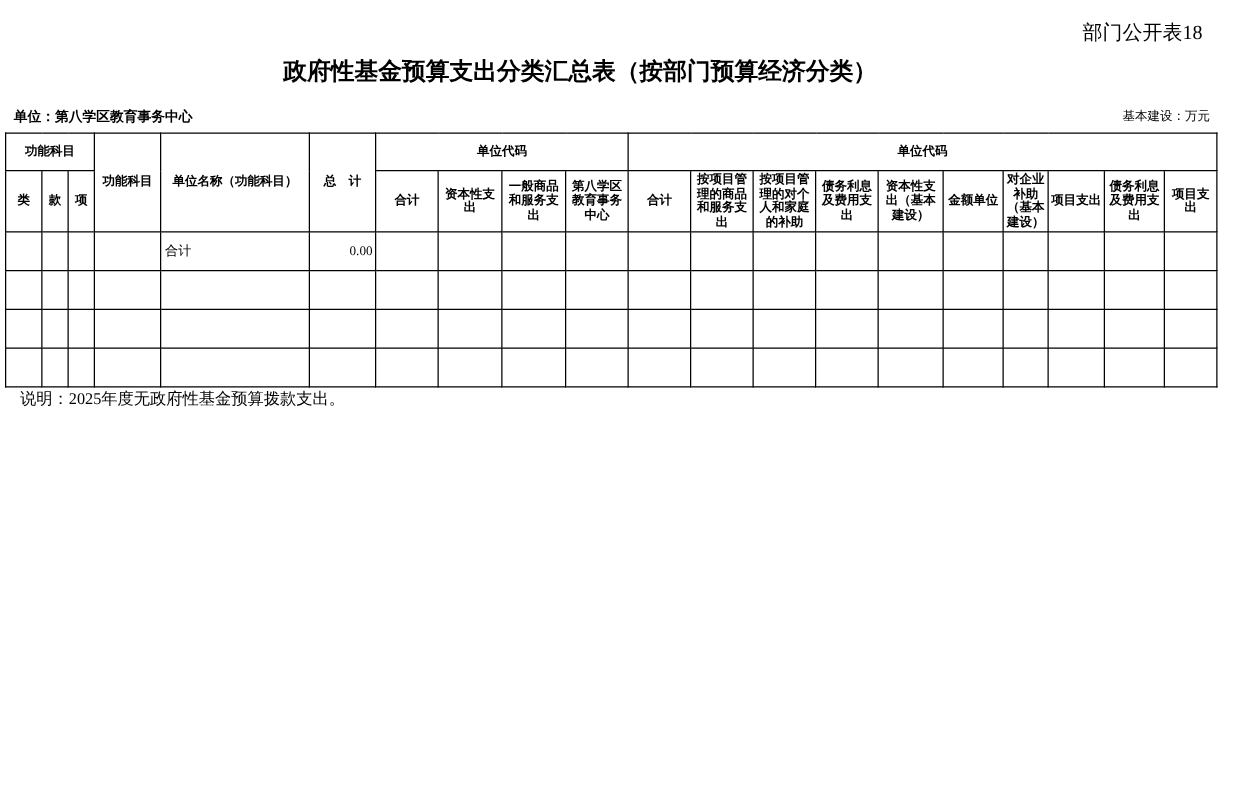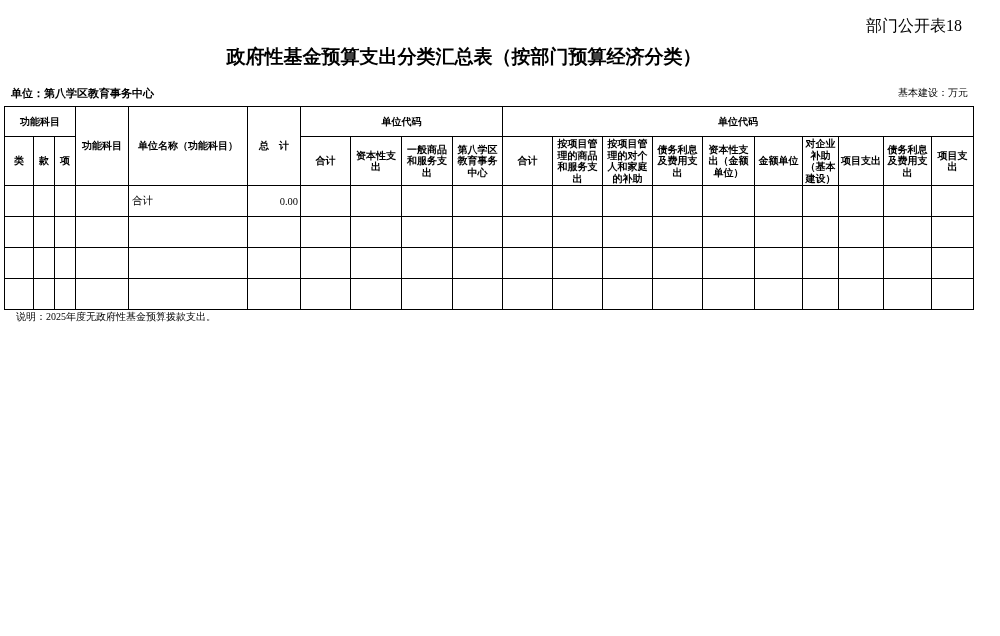--- a/index.html
+++ b/index.html
@@ -32,21 +32,21 @@
     line-height:1.15;padding:1px 2px;word-break:break-all;
   }
   tr.hrow1{height:30px;}
   tr.hrow2{height:46px;}
   table.budget td{
     height:30px;font-size:10.5px;vertical-align:middle;text-align:right;
     padding-right:2px;
   }
   table.budget td.cell-name{text-align:left;padding-left:3px;padding-right:0;}
   .note-line{
-    position:absolute;top:310px;left:16px;font-size:10px;white-space:nowrap;text-align:center;
+    position:absolute;top:310px;left:16px;font-size:13px;white-space:nowrap;text-align:center;
   }
 </style>
 </head>
 <body>
 
 <div class="corner-label">部门公开表18</div>
 
 <div class="doc-title">政府性基金预算支出分类汇总表（按部门预算经济分类）</div>
 
 <div class="meta-row">
@@ -91,21 +91,21 @@
       <th>款</th>
       <th>项</th>
       <th>合计</th>
       <th>资本性支出</th>
       <th>一般商品和服务支出</th>
       <th>第八学区教育事务中心</th>
       <th>合计</th>
       <th>按项目管理的商品和服务支出</th>
       <th>按项目管理的对个人和家庭的补助</th>
       <th>债务利息及费用支出</th>
-      <th>资本性支出（金额单位）</th>
+      <th>资本性支出（基本建设）</th>
       <th>金额单位</th>
       <th>对企业补助（基本建设）</th>
       <th>项目支出</th>
       <th>债务利息及费用支出</th>
       <th>项目支出</th>
     </tr>
   </thead>
   <tbody>
       <tr>
         <td></td>

